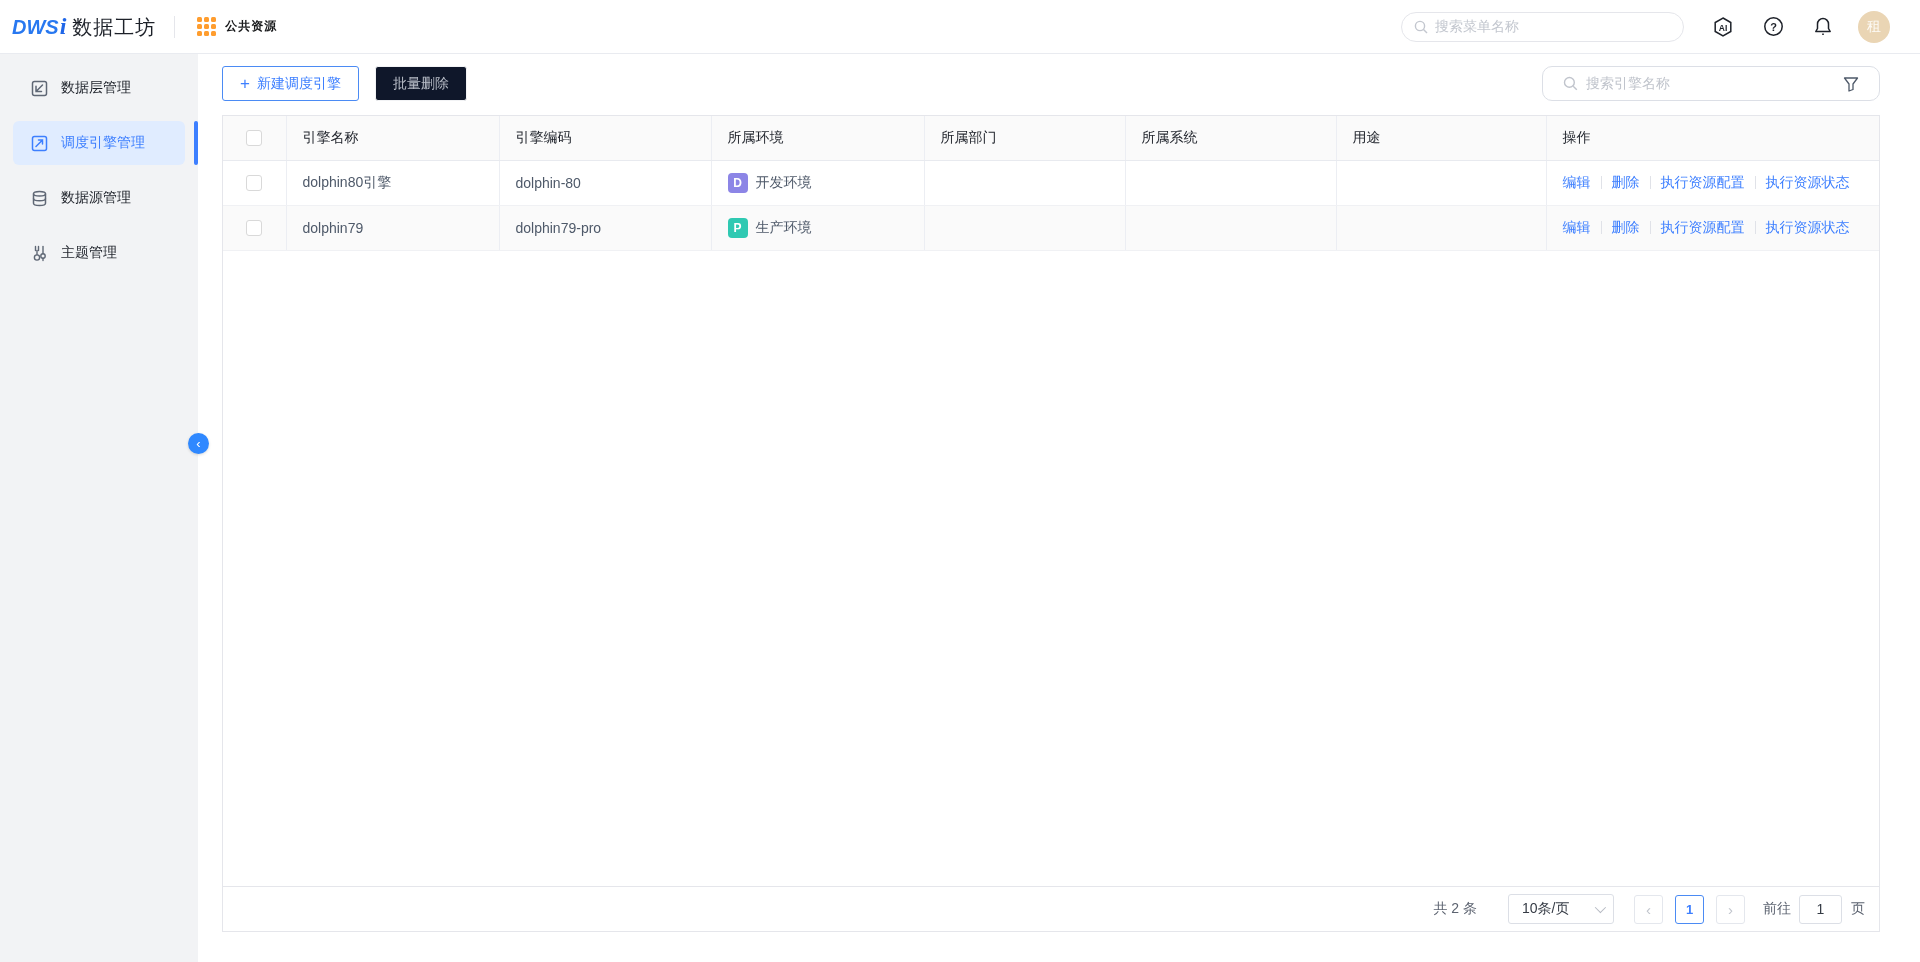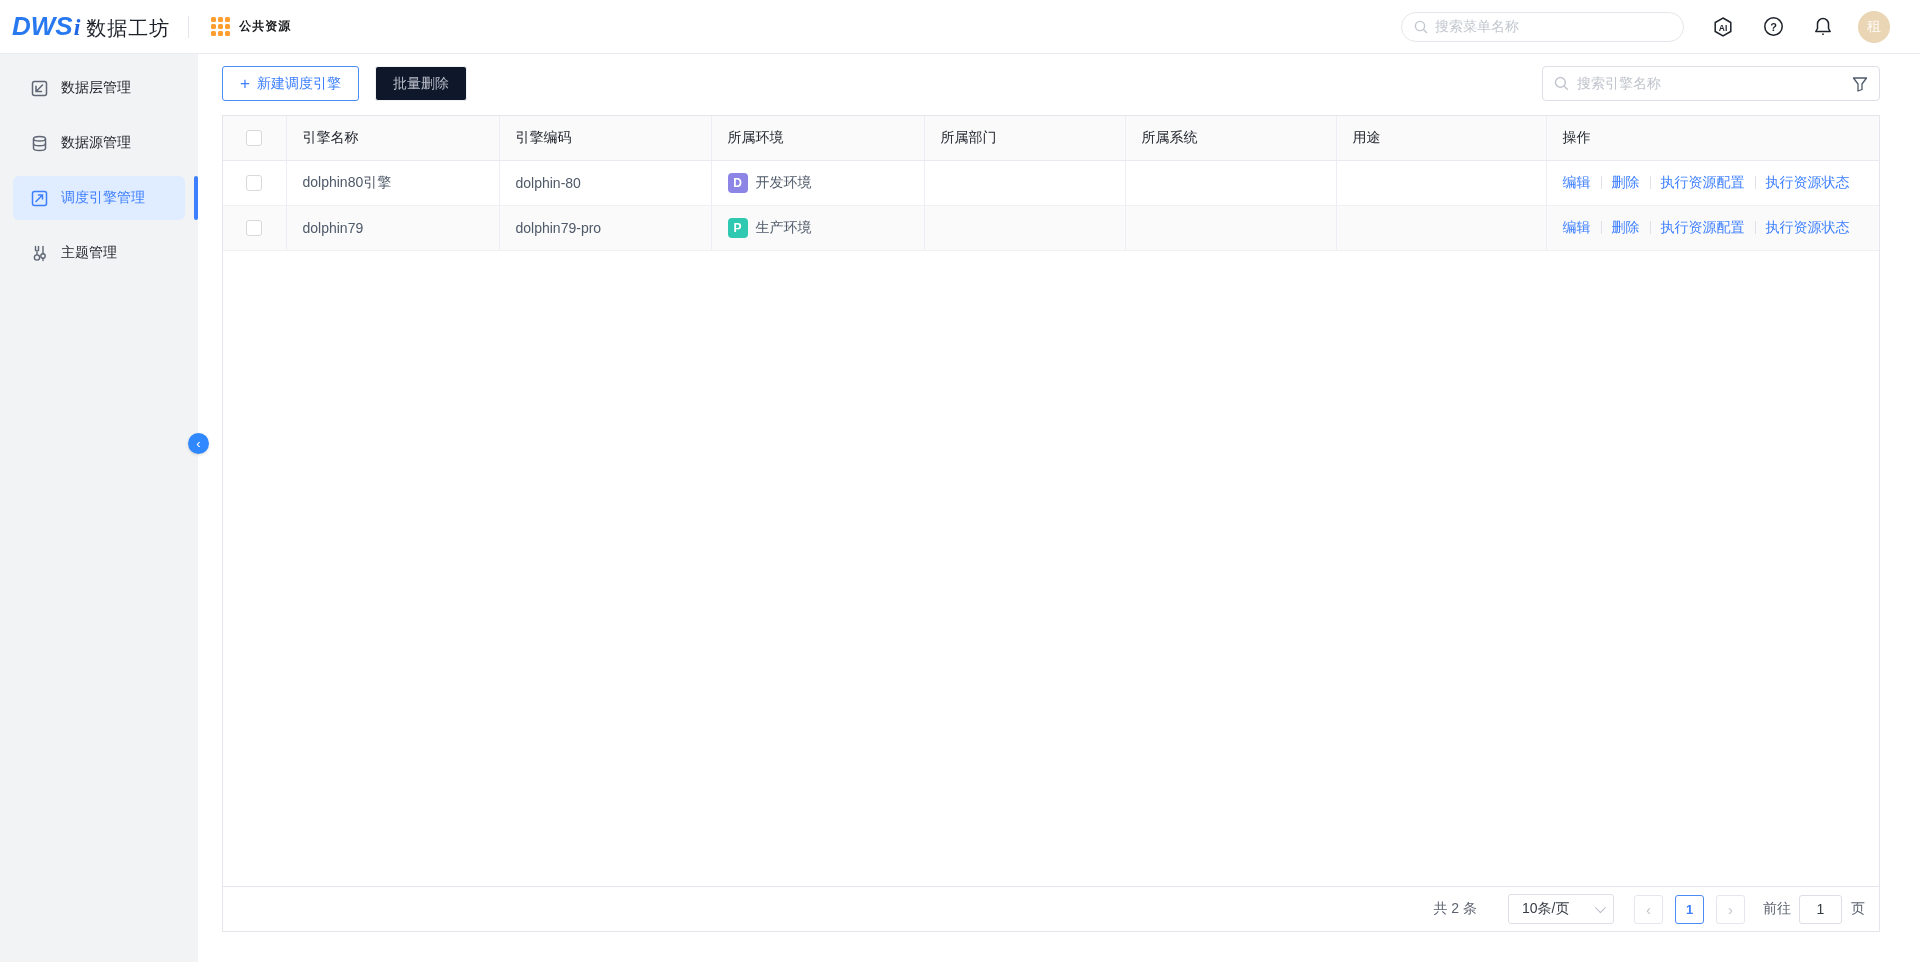--- a/index.html
+++ b/index.html
@@ -3,21 +3,21 @@
 <meta charset="utf-8">
 <style>
   * { margin:0; padding:0; box-sizing:border-box; }
   html,body { width:1920px; height:962px; overflow:hidden; background:#fff;
     font-family:"Liberation Sans","DejaVu Sans",sans-serif; font-size:14px; color:#1d2129; }
 
   
   .topnav { position:fixed; left:0; top:0; width:1920px; height:54px; background:#fff;
     border-bottom:1px solid #e9ebf0; display:flex; align-items:center; padding:0 30px 0 12px; z-index:20; }
   .logo { display:flex; align-items:baseline; cursor:pointer; }
-  .logo-dws { font-size:26px; font-weight:800; color:#2878f0; letter-spacing:0; font-style:italic; }
+  .logo-dws { font-size:20px; font-weight:800; color:#2878f0; letter-spacing:0; font-style:italic; }
   .logo-i { font-family:"Liberation Serif","DejaVu Serif",serif; font-style:italic; font-weight:700; font-size:24px; color:#1f66e8; margin-left:1px; }
   .logo-product { font-size:20px; color:#1d2129; margin-left:6px; letter-spacing:1px; }
   .nav-divider { width:1px; height:22px; background:#e5e6eb; margin:0 22px 0 18px; }
   .app-grid-icon { width:19px; height:19px; display:grid; grid-template-columns:repeat(3,1fr); gap:2px; margin-right:9px; }
   .app-grid-icon i { background:#ff9d2e; border-radius:1.5px; }
   .app-title { font-size:12px; font-weight:700; color:#17181a; letter-spacing:1px; }
   .nav-right { margin-left:auto; display:flex; align-items:center; }
   .nav-search { width:283px; height:30px; border:1px solid #e5e6eb; border-radius:16px; display:flex;
     align-items:center; padding:0 12px; color:#c3c7cf; background:#fff; }
   .nav-search svg { margin-right:7px; flex:none; }
@@ -40,22 +40,22 @@
     font-size:13px; line-height:1; cursor:pointer; z-index:30; box-shadow:0 1px 3px rgba(0,0,0,.15); }
 
   
   .main { position:absolute; left:198px; top:54px; width:1722px; height:908px; background:#fff; }
   .toolbar { display:flex; align-items:flex-start; margin:12px 40px 0 24px; }
   .btn { height:35px; border-radius:3px; font-size:14px; display:inline-flex; align-items:center;
     justify-content:center; padding:0 17px; cursor:pointer; }
   .btn-primary-outline { background:#fff; border:1px solid #4b8bf4; color:#3d7fff; }
   .btn-primary-outline .plus { font-size:17px; margin-right:7px; font-weight:400; }
   .btn-disabled { background:#0f172a; border:1px solid #f2f3f5; color:#b9bec8; margin-left:16px; cursor:not-allowed; }
-  .content-search { margin-left:auto; width:338px; height:35px; border:1px solid #dcdfe6; border-radius:4px;
-    display:flex; align-items:center; padding:0 11px; background:#fff; }
+  .content-search { margin-left:auto; width:338px; height:35px; border:1px solid #dcdfe6; border-radius:10px;
+    display:flex; align-items:center; padding:0 20px; background:#fff; }
   .content-search svg.mag { margin-right:8px; flex:none; }
   .content-search .ph { color:#c0c4cc; font-size:14px; flex:1; }
   .content-search .funnel { flex:none; cursor:pointer; display:flex; }
 
   
   .card { margin:14px 40px 0 24px; width:1658px; height:817px; border:1px solid #e5e6eb;
     display:flex; flex-direction:column; background:#fff; }
   table { border-collapse:collapse; width:100%; table-layout:fixed; }
   th,td { font-size:14px; text-align:left; padding:0 16px; border-right:1px solid #eceef3; overflow:hidden; white-space:nowrap; }
   th:last-child, td:last-child { border-right:none; }
@@ -146,39 +146,39 @@
 <div class="sidebar">
   <div class="menu-item">
     <span class="mi-icon">
       <svg width="17" height="17" viewBox="0 0 17 17">
           <rect x="1.5" y="1.5" width="14" height="14" rx="2" fill="none" stroke-width="1.5"></rect>
           <path d="M5 11.5 L11.5 5 M10.5 11.5 H5 V6.2" fill="none" stroke-width="1.5" stroke-linecap="round"></path>
         </svg>
     </span>
     <span>数据层管理</span>
   </div>
+  <div class="menu-item active">
+    <span class="mi-icon">
+      <svg width="17" height="17" viewBox="0 0 17 17">
+          <rect x="1.5" y="1.5" width="14" height="14" rx="2" fill="none" stroke-width="1.5"></rect>
+          <path d="M5 11.5 L11.5 5 M11.5 9 V5 H7.5" fill="none" stroke-width="1.5" stroke-linecap="round"></path>
+        </svg>
+    </span>
+    <span>调度引擎管理</span>
+    <span class="active-bar"></span>
+  </div>
   <div class="menu-item">
     <span class="mi-icon">
       <svg width="17" height="17" viewBox="0 0 17 17">
           <ellipse cx="8.5" cy="3.8" rx="6" ry="2.3" fill="none" stroke-width="1.5"></ellipse>
           <path d="M2.5 3.8 V13.2 c0 1.3 2.7 2.3 6 2.3 s6-1 6-2.3 V3.8" fill="none" stroke-width="1.5"></path>
           <path d="M2.5 8.5 c0 1.3 2.7 2.3 6 2.3 s6-1 6-2.3" fill="none" stroke-width="1.5"></path>
         </svg>
     </span>
     <span>数据源管理</span>
-  </div>
-  <div class="menu-item active">
-    <span class="mi-icon">
-      <svg width="17" height="17" viewBox="0 0 17 17">
-          <rect x="1.5" y="1.5" width="14" height="14" rx="2" fill="none" stroke-width="1.5"></rect>
-          <path d="M5 11.5 L11.5 5 M11.5 9 V5 H7.5" fill="none" stroke-width="1.5" stroke-linecap="round"></path>
-        </svg>
-    </span>
-    <span>调度引擎管理</span>
-    <span class="active-bar"></span>
   </div>
   <div class="menu-item">
     <span class="mi-icon">
       <svg width="17" height="17" viewBox="0 0 17 17">
           <path d="M4.5 1.5 v4 M7.5 1.5 v4 M6 5.5 v4" fill="none" stroke-width="1.4" stroke-linecap="round"></path>
           <circle cx="6" cy="12.5" r="2.6" fill="none" stroke-width="1.4"></circle>
           <path d="M12 1.5 v7" fill="none" stroke-width="1.4" stroke-linecap="round"></path>
           <circle cx="12" cy="11" r="2.2" fill="none" stroke-width="1.4"></circle>
           <path d="M12 13.2 v2.3" fill="none" stroke-width="1.4" stroke-linecap="round"></path>
         </svg>

